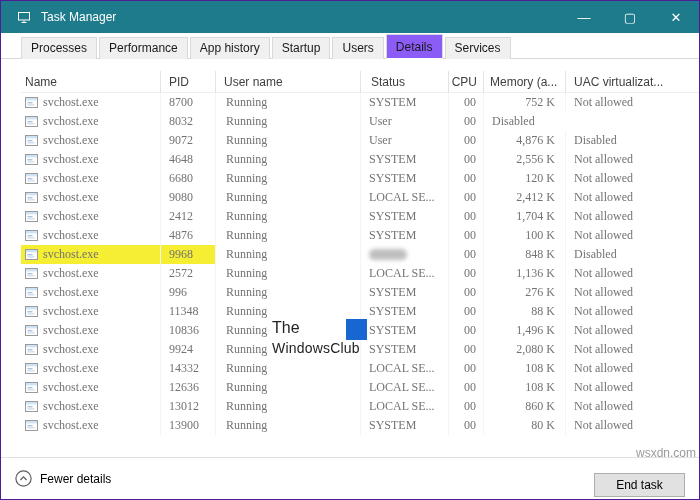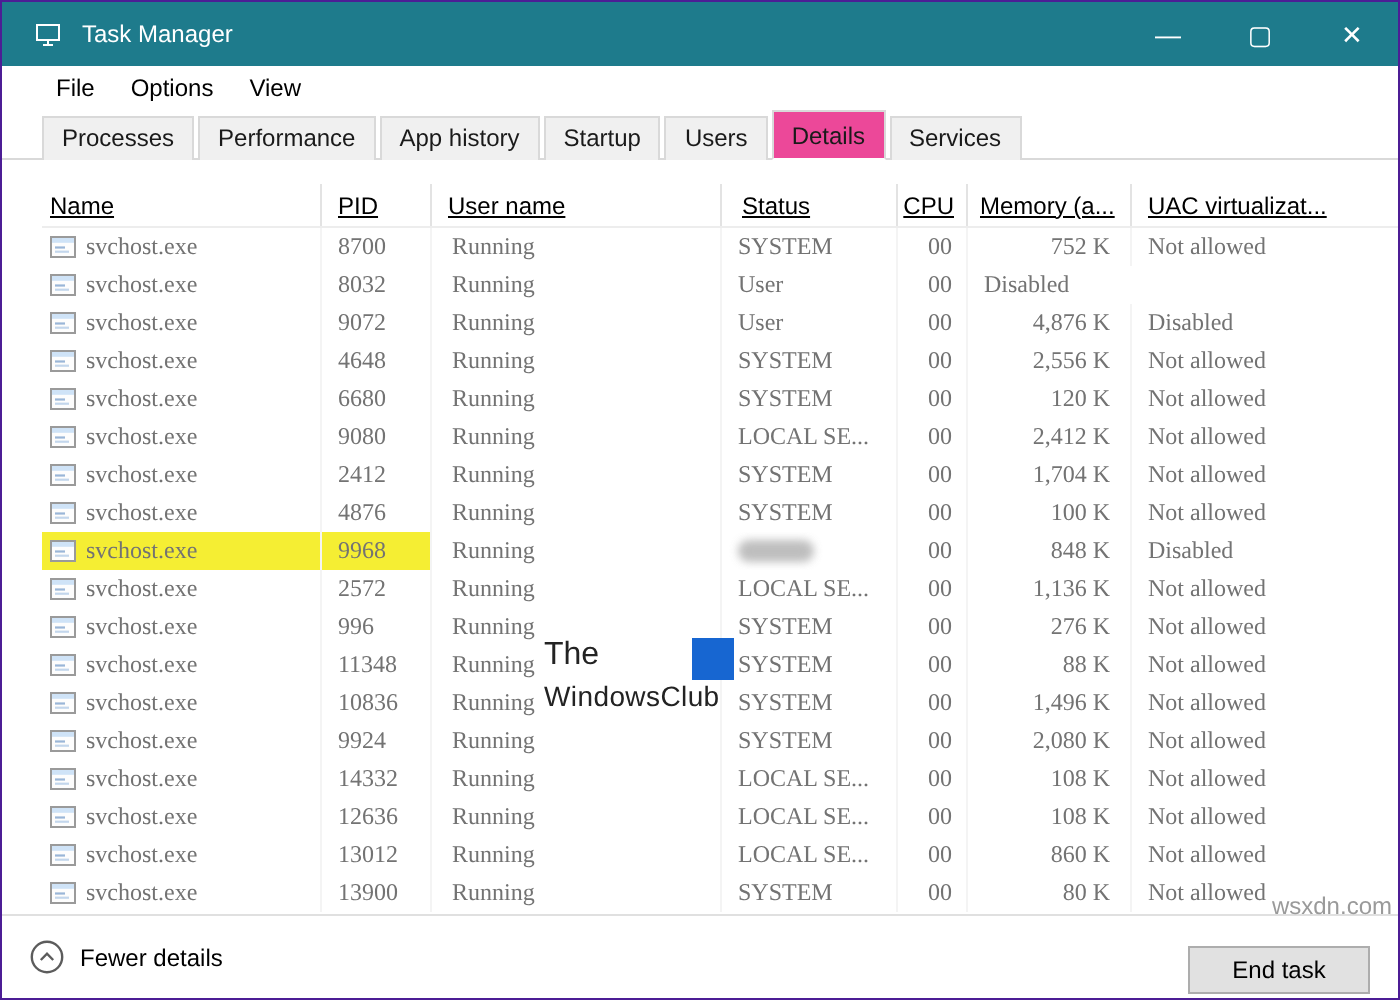--- a/index.html
+++ b/index.html
@@ -26,34 +26,34 @@
   .tabbar {
     display:flex; align-items:flex-end; height:26px; padding-left:20px;
     border-bottom:1px solid #d9d9d9; background:#fff;
   }
   .tab {
     font-size:12px; color:#1a1a1a; background:#f0f0f0;
     border:1px solid #d9d9d9; border-bottom:none;
     padding:3px 9px 4px; margin-right:2px; position:relative; top:1px;
   }
   .tab.active {
-    background:#ec4899; padding-top:5px; top:1px; z-index:2;
+    background:#8b5cf6; padding-top:5px; top:1px; z-index:2;
     border-bottom:1px solid #fff;
   }
   
   .grid {
     display:grid;
     grid-template-columns:140px 55px 145px 88px 35px 82px 1fr;
     align-items:center;
   }
   .table-wrap { padding:12px 0 0 20px; }
   .thead { height:22px; border-bottom:1px solid #ededed; }
   .thead .cell {
-    font-size:12px; color:#000000; height:100%; display:flex; align-items:center;
-    border-right:1px solid #e3e3e3; padding-left:8px;text-decoration:underline;
+    font-size:12px; color:#404040; height:100%; display:flex; align-items:center;
+    border-right:1px solid #e3e3e3; padding-left:8px;
   }
   .thead .cell:last-child { border-right:none; }
   .thead .c-name { padding-left:4px; }
   .thead .c-status { padding-left:10px; }
   .thead .c-cpu { justify-content:flex-end; padding-right:6px; }
   .thead .c-mem { padding-left:6px; }
   .trow { height:19px; font-size:12px; color:#737373;font-family:Liberation Serif, serif; }
   .trow .cell {
     height:100%; display:flex; align-items:center; overflow:hidden; white-space:nowrap;
     border-right:1px solid #f4f4f4; padding-left:8px;
@@ -99,25 +99,20 @@
         <line x1="7" y1="10.5" x2="7" y2="12" stroke="#ffffff"></line>
         <line x1="4.5" y1="12.5" x2="9.5" y2="12.5" stroke="#ffffff"></line>
       </svg>
     </span>
     <span class="tb-title">Task Manager</span>
     <div class="tb-btn">—</div>
     <div class="tb-btn">▢</div>
     <div class="tb-btn close">✕</div>
   </div>
 
-  <div class="menubar">
-      <div class="menu-item">File</div>
-      <div class="menu-item">Options</div>
-      <div class="menu-item">View</div>
-    </div>
 
   <div class="tabbar">
       <div class="tab">Processes</div>
       <div class="tab">Performance</div>
       <div class="tab">App history</div>
       <div class="tab">Startup</div>
       <div class="tab">Users</div>
       <div class="tab active">Details</div>
       <div class="tab">Services</div>
     </div>

